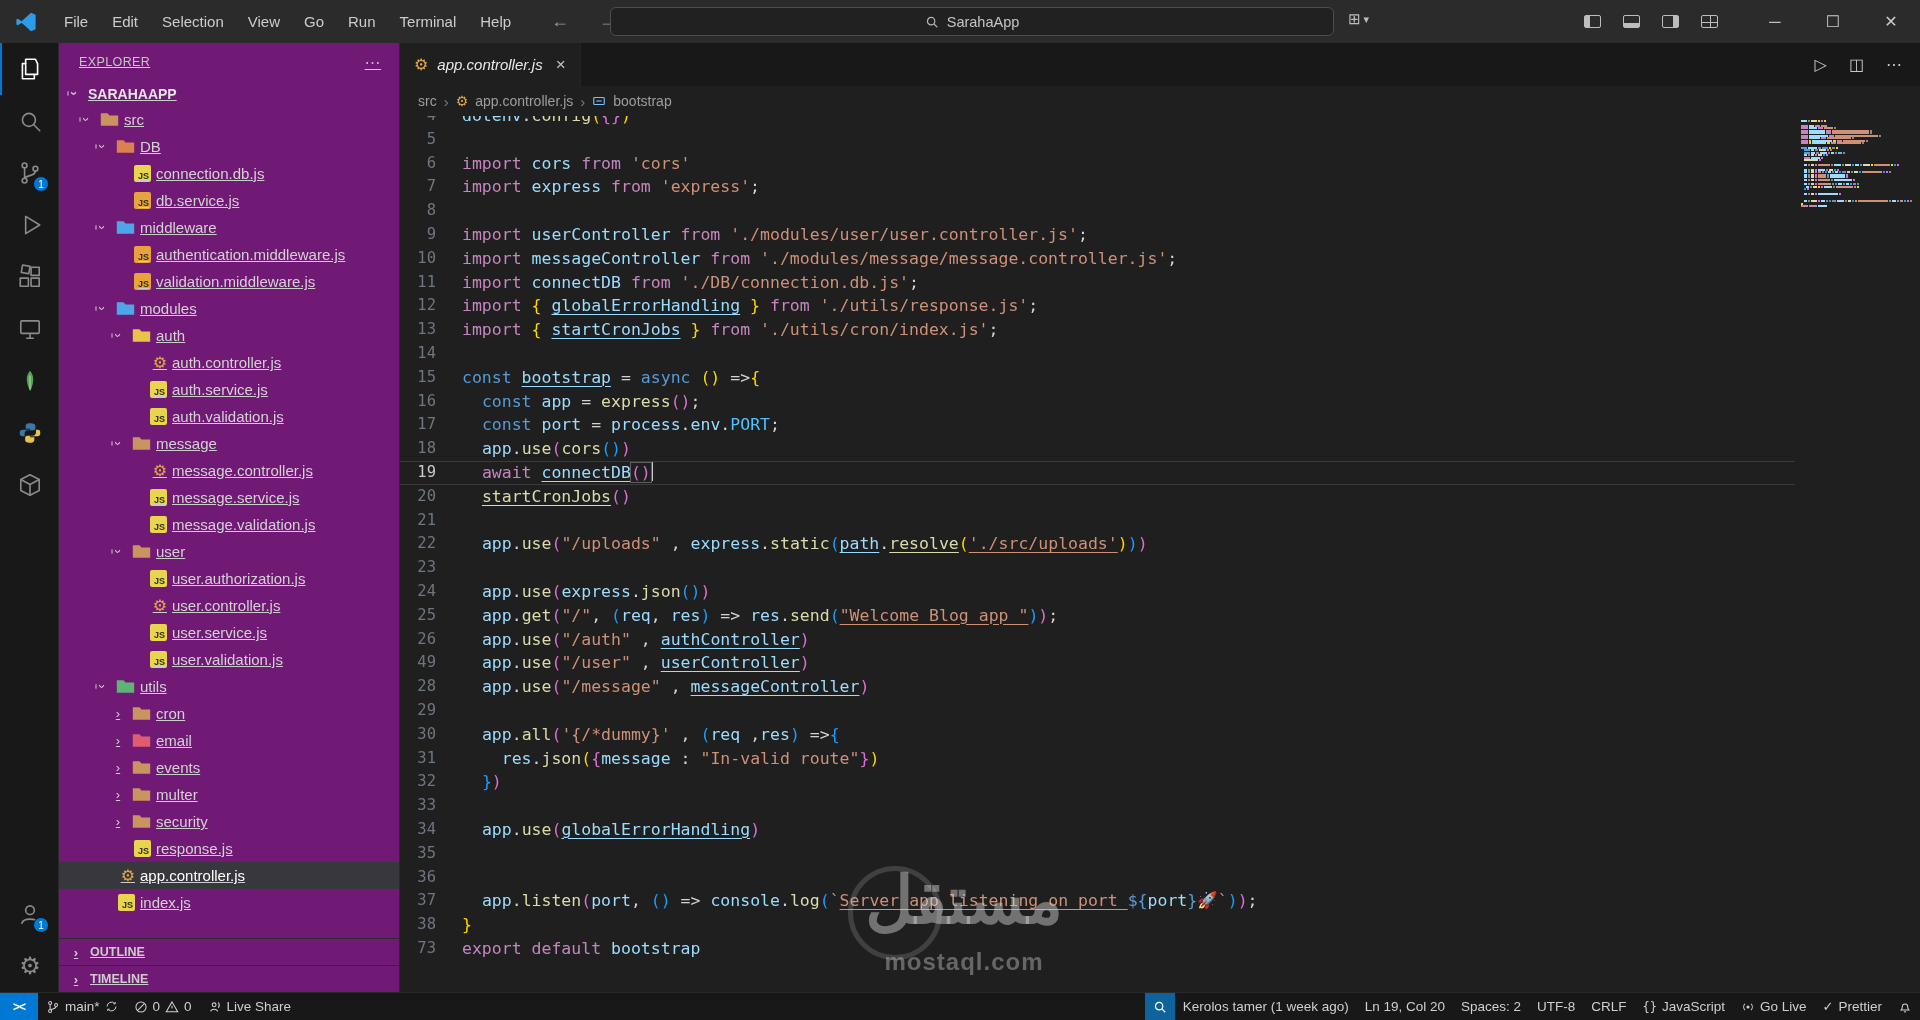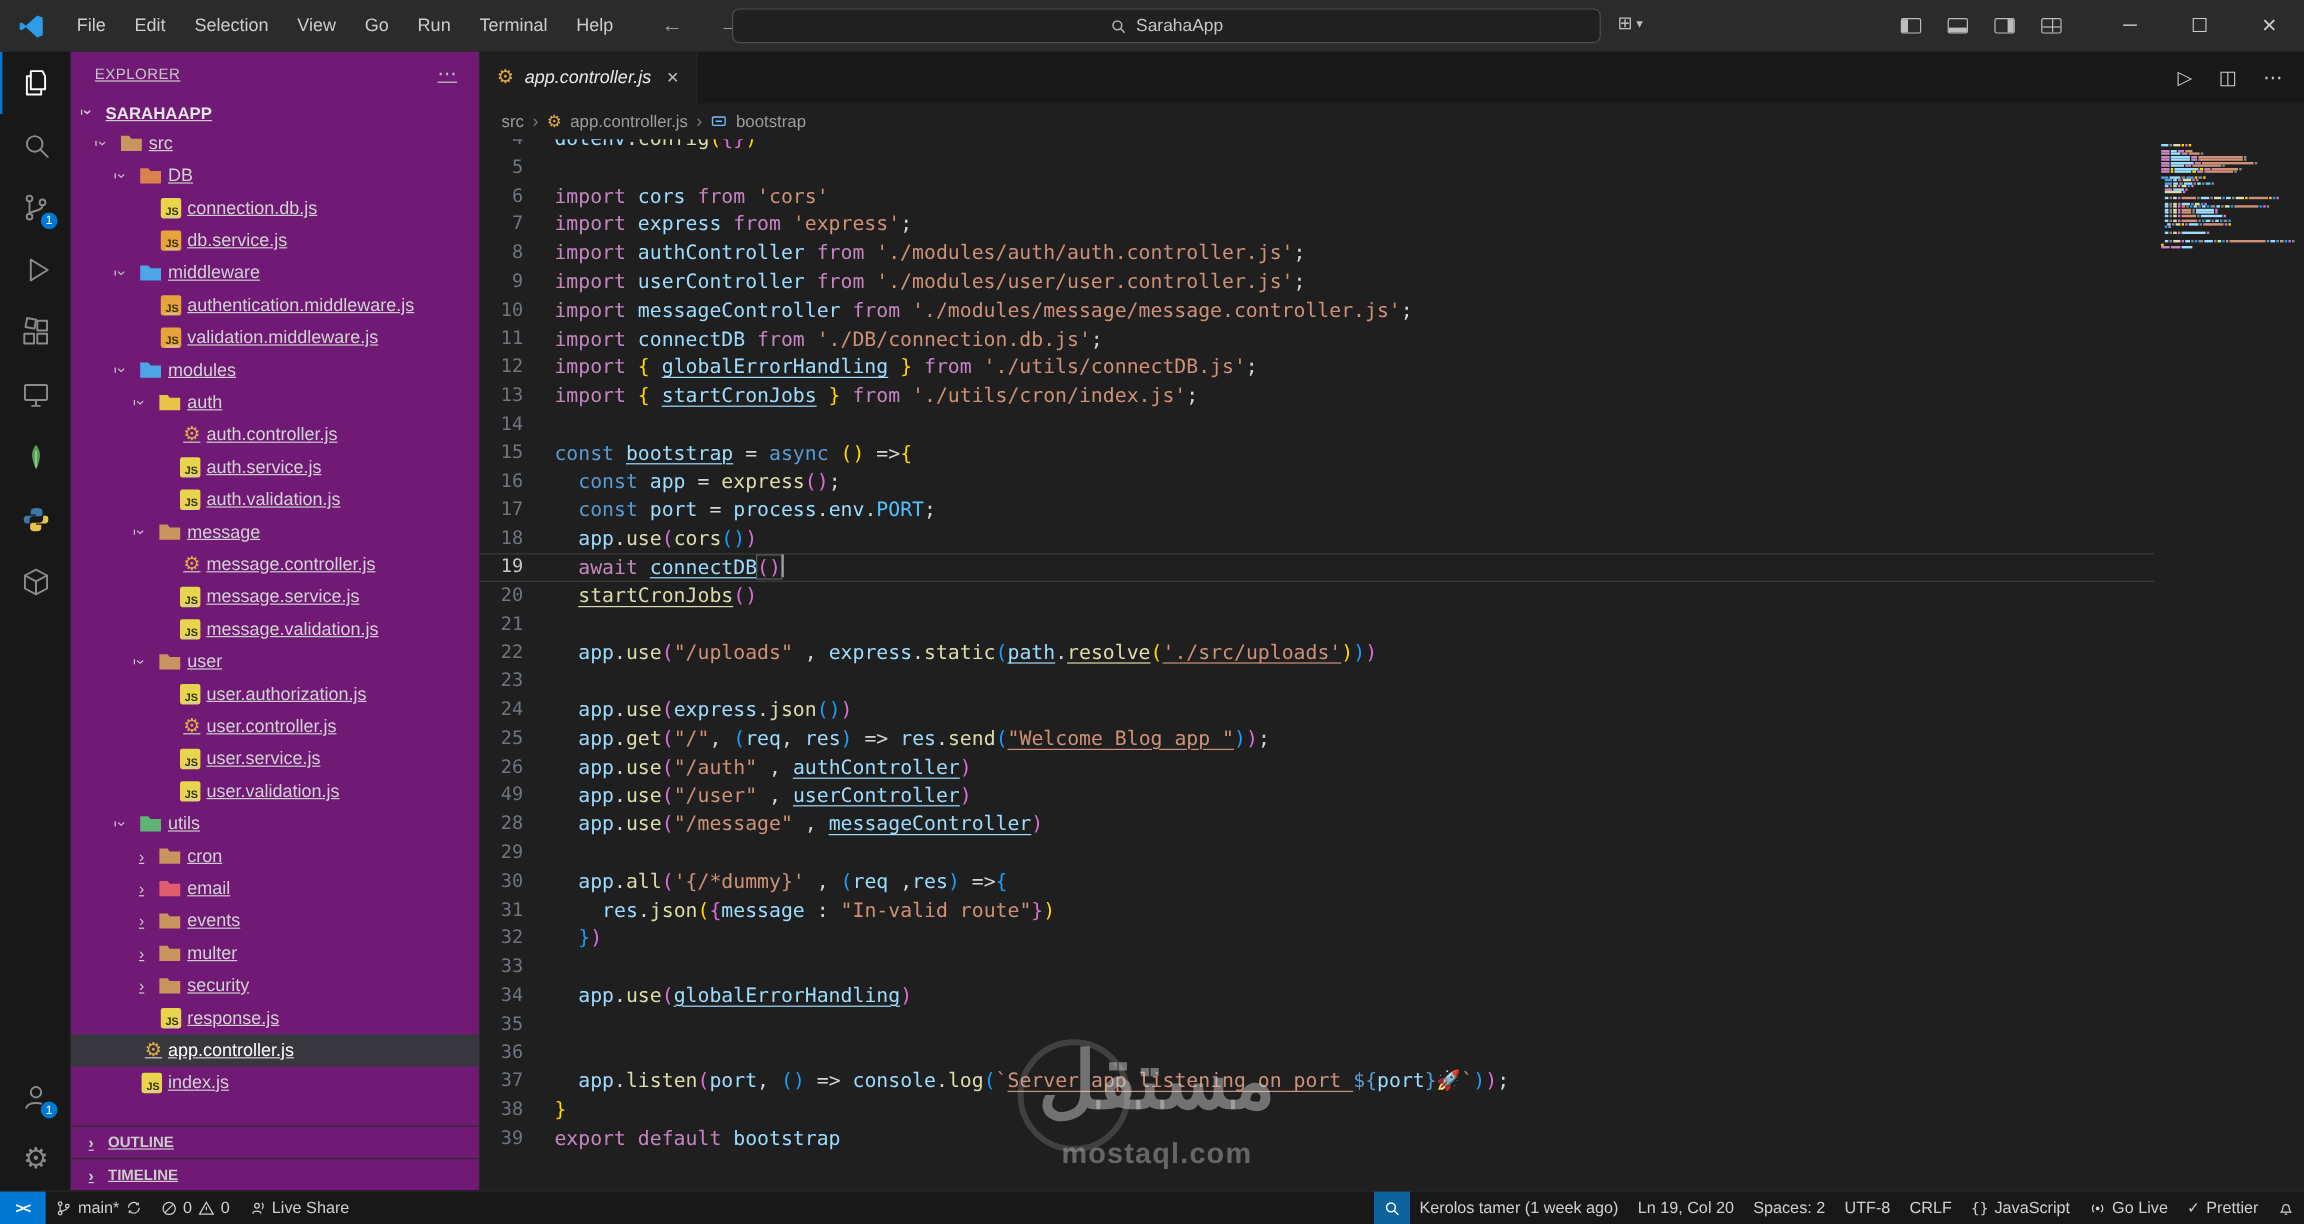--- a/index.html
+++ b/index.html
@@ -540,37 +540,36 @@
           <div class="code-line">
             <span class="ln">6</span>
             <span class="ltext"><span class="tok kw">import </span><span class="tok vr">cors </span><span class="tok kw">from </span><span class="tok st">'cors'</span></span>
           </div>
           <div class="code-line">
             <span class="ln">7</span>
             <span class="ltext"><span class="tok kw">import </span><span class="tok vr">express </span><span class="tok kw">from </span><span class="tok st">'express'</span><span class="tok pu">;</span></span>
           </div>
           <div class="code-line">
             <span class="ln">8</span>
-            <span class="ltext"><span class="tok kw">import </span><span class="tok vr">authController </span><span class="tok kw">from </span><span class="tok st">'./modules/auth/auth.controller.js'</span><span class="tok pu">;</span></span>
           </div>
           <div class="code-line">
             <span class="ln">9</span>
             <span class="ltext"><span class="tok kw">import </span><span class="tok vr">userController </span><span class="tok kw">from </span><span class="tok st">'./modules/user/user.controller.js'</span><span class="tok pu">;</span></span>
           </div>
           <div class="code-line">
             <span class="ln">10</span>
             <span class="ltext"><span class="tok kw">import </span><span class="tok vr">messageController </span><span class="tok kw">from </span><span class="tok st">'./modules/message/message.controller.js'</span><span class="tok pu">;</span></span>
           </div>
           <div class="code-line">
             <span class="ln">11</span>
             <span class="ltext"><span class="tok kw">import </span><span class="tok vr">connectDB </span><span class="tok kw">from </span><span class="tok st">'./DB/connection.db.js'</span><span class="tok pu">;</span></span>
           </div>
           <div class="code-line">
             <span class="ln">12</span>
-            <span class="ltext"><span class="tok kw">import </span><span class="tok p1">{ </span><span class="tok vr u">globalErrorHandling</span><span class="tok p1"> } </span><span class="tok kw">from </span><span class="tok st">'./utils/connectDB.js'</span><span class="tok pu">;</span></span>
+            <span class="ltext"><span class="tok kw">import </span><span class="tok p1">{ </span><span class="tok vr u">globalErrorHandling</span><span class="tok p1"> } </span><span class="tok kw">from </span><span class="tok st">'./utils/response.js'</span><span class="tok pu">;</span></span>
           </div>
           <div class="code-line">
             <span class="ln">13</span>
             <span class="ltext"><span class="tok kw">import </span><span class="tok p1">{ </span><span class="tok vr u">startCronJobs</span><span class="tok p1"> } </span><span class="tok kw">from </span><span class="tok st">'./utils/cron/index.js'</span><span class="tok pu">;</span></span>
           </div>
           <div class="code-line">
             <span class="ln">14</span>
             <span class="ltext"></span>
           </div>
           <div class="code-line">
@@ -663,21 +662,21 @@
           </div>
           <div class="code-line">
             <span class="ln">37</span>
             <span class="ltext"><span class="tok pu">  </span><span class="tok vr">app</span><span class="tok pu">.</span><span class="tok fn">listen</span><span class="tok p2">(</span><span class="tok vr">port</span><span class="tok pu">, </span><span class="tok p3">()</span><span class="tok pu"> =&gt; </span><span class="tok vr">console</span><span class="tok pu">.</span><span class="tok fn">log</span><span class="tok p3">(</span><span class="tok st">`</span><span class="tok st u">Server app listening on port </span><span class="tok kw2">${</span><span class="tok vr">port</span><span class="tok kw2">}</span><span class="tok st">🚀`</span><span class="tok p3">)</span><span class="tok p2">)</span><span class="tok pu">;</span></span>
           </div>
           <div class="code-line">
             <span class="ln">38</span>
             <span class="ltext"><span class="tok p1">}</span></span>
           </div>
           <div class="code-line">
-            <span class="ln">39</span>
+            <span class="ln">73</span>
             <span class="ltext"><span class="tok kw">export </span><span class="tok kw">default </span><span class="tok vr">bootstrap</span></span>
           </div>
         </div>
       <div class="minimap">
         <div class="mm-content">
             <div class="mm-line">
               <span style="width: 6px; background: rgb(156, 220, 254);"></span>
               <span style="width: 2px; background: rgb(138, 138, 138);"></span>
               <span style="width: 6px; background: rgb(220, 220, 170);"></span>
               <span style="width: 2px; background: rgb(255, 215, 0);"></span>

